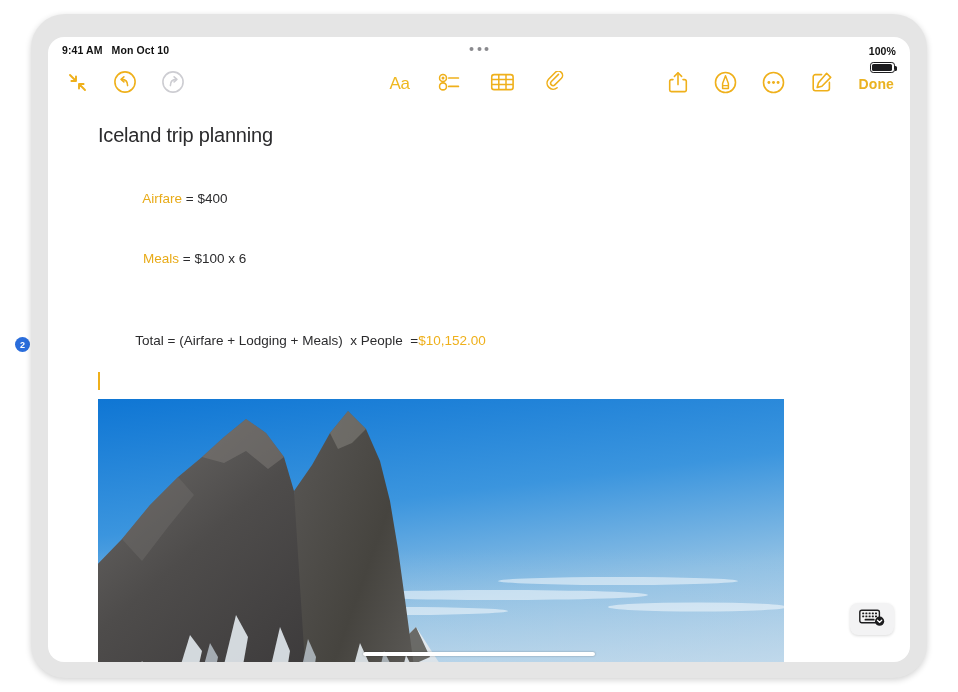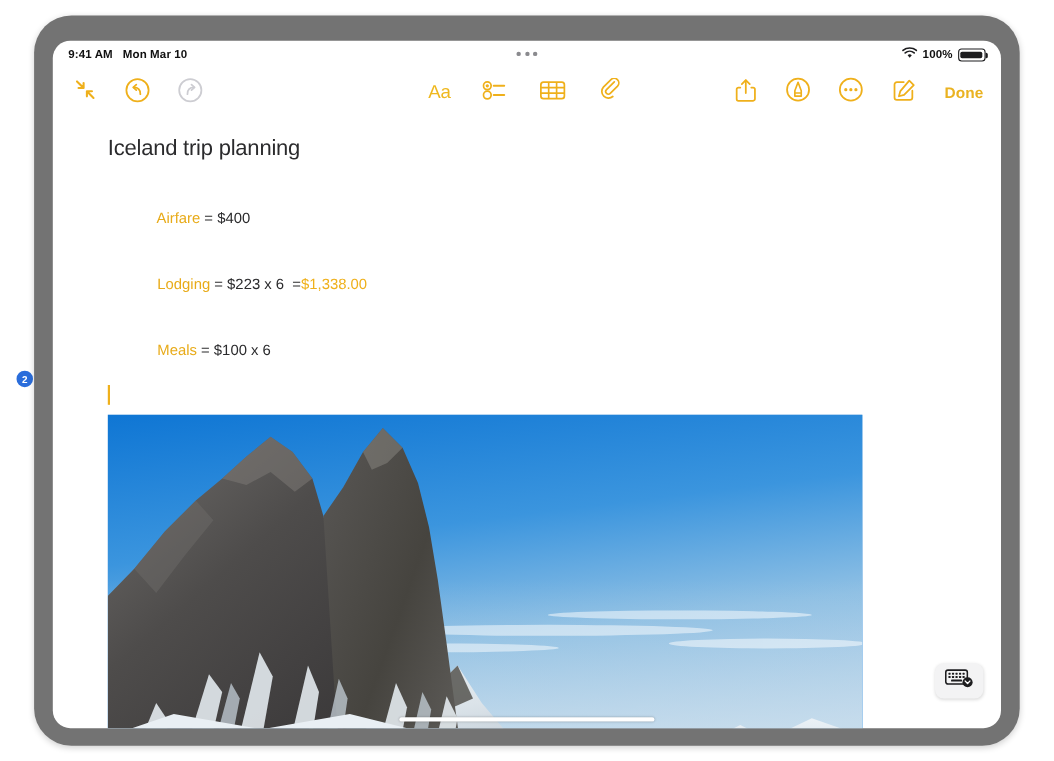--- a/index.html
+++ b/index.html
@@ -13,21 +13,21 @@
     position: relative;
     width: 958px; height: 692px;
     background: #ffffff;
   }
 
   
   .device {
     position: absolute;
     left: 31px; top: 14px;
     width: 896px; height: 664px;
-    background: #737373;
+    background: #e5e5e5;
     border-radius: 34px;
     box-shadow: 0 2px 6px rgba(0,0,0,.18);
   }
   .device-inner {
     position: absolute;
     left: 17px; top: 23px;
     width: 862px; height: 625px;
     background: #ffffff;
     border-radius: 16px;
     overflow: hidden;
@@ -36,21 +36,21 @@
   
   .statusbar {
     position: absolute; left: 0; top: 0;
     width: 100%; height: 26px;
     display: flex; align-items: center;
     padding: 0 14px;
     font-size: 10.5px; font-weight: bold; color: #111;
     letter-spacing: .1px;
   }
   .status-left { display: flex; gap: 9px; align-items: center; }
-  .status-right { margin-left: auto; display: flex; gap: 5px; align-items: center; }
+  .status-right { margin-left: auto; display: flex; gap: 5px; align-items: center; flex-direction: column; }
   .multitask-handle {
     position: absolute; left: 50%; top: 10px;
     transform: translateX(-50%);
     display: flex; gap: 3.5px;
   }
   .multitask-handle i {
     width: 4px; height: 4px; border-radius: 50%;
     background: #8a8a8e; display: block;
   }
   .wifi-ico { display: block; }
@@ -166,21 +166,21 @@
 <div class="stage">
 
   <div class="callout">2</div>
 
   <div class="device">
     <div class="device-inner">
 
       <div class="statusbar">
         <div class="status-left">
           <span>9:41 AM</span>
-          <span>Mon Mar 10</span>
+          <span>Mon Oct 10</span>
         </div>
 
         <div class="multitask-handle">
           <i></i>
           <i></i>
           <i></i>
         </div>
 
         <div class="status-right">
           <span class="wifi-ico">
@@ -304,27 +304,27 @@
 
       <div class="note">
 
         <div class="note-title">Iceland trip planning</div>
 
         <div class="calc-block">
           <div class="calc-line">
             <span class="var">Airfare</span><span> = $400</span><span class="res"></span>
           </div>
           <div class="calc-line">
-            <span class="var">Lodging</span><span> = $223 x 6  =</span><span class="res">$1,338.00</span>
-          </div>
-          <div class="calc-line">
             <span class="var">Meals</span><span> = $100 x 6</span><span class="res"></span>
           </div>
         </div>
 
+        <div class="total-line">
+          <span>Total = (Airfare + Lodging + Meals)  x People  =</span><span class="res">$10,152.00</span>
+        </div>
 
         <div class="cursor-line">
           <span class="caret"></span>
         </div>
 
         <div class="photo">
           <svg viewBox="0 0 686 340" preserveAspectRatio="xMidYMid slice">
             <defs>
               <linearGradient id="sky" x1="0" y1="0" x2="0.25" y2="1">
                 <stop offset="0%" stop-color="#0f76d4"></stop>

